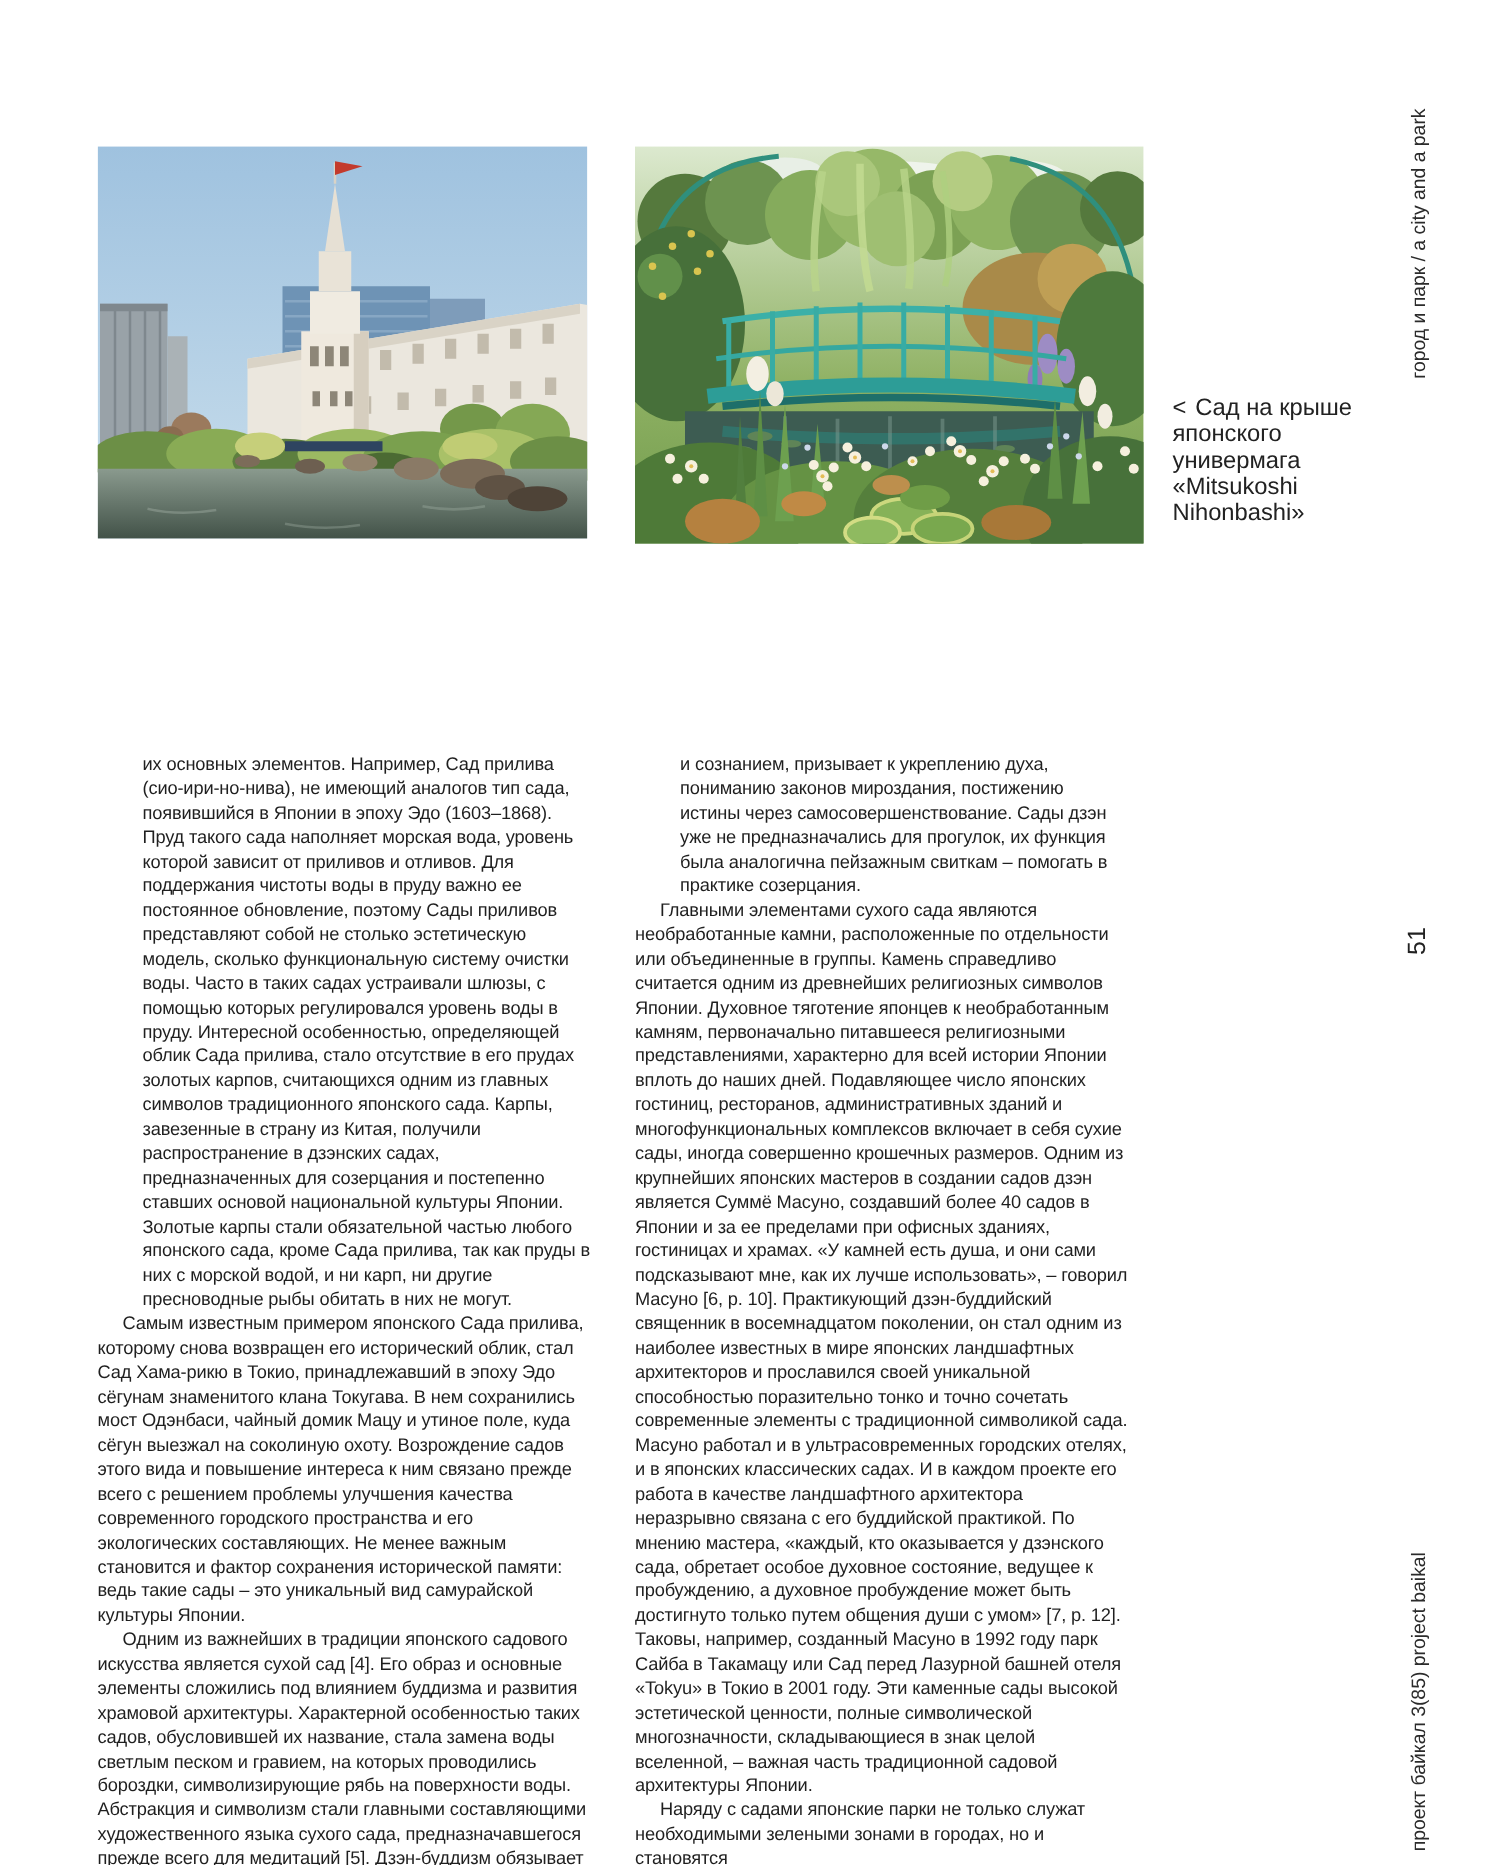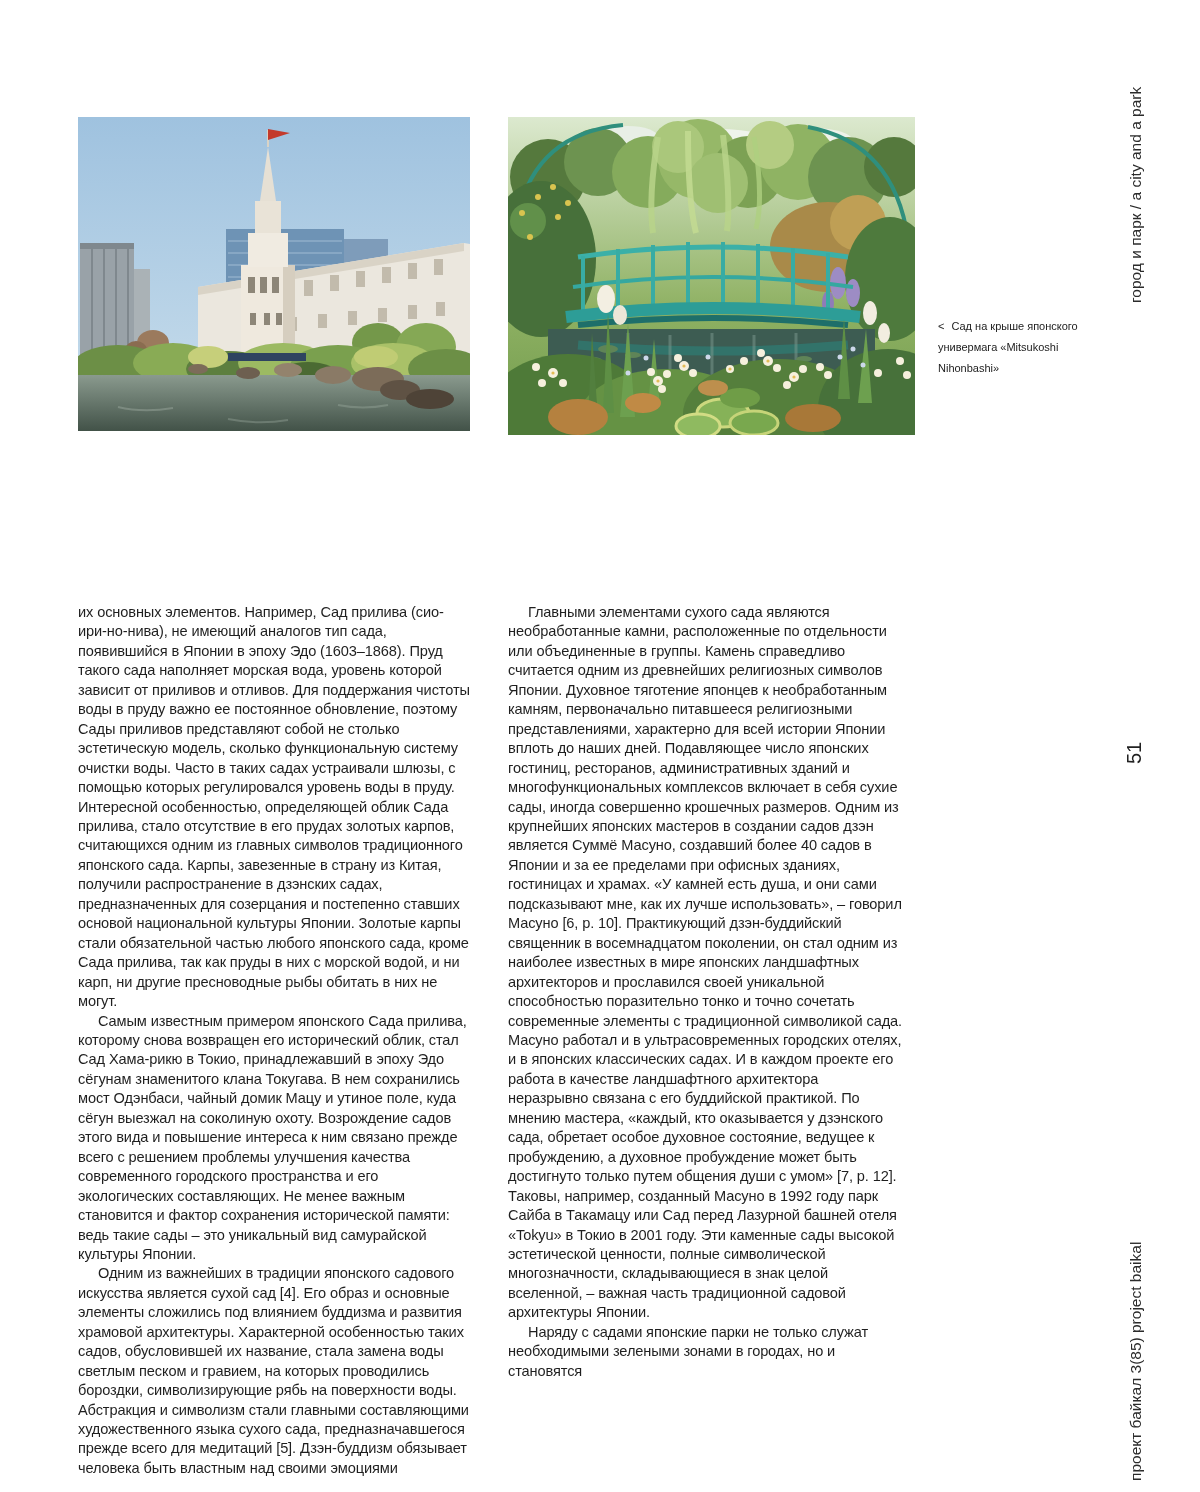--- a/index.html
+++ b/index.html
@@ -5,29 +5,29 @@
   html,body{margin:0;padding:0;background:#ffffff;}
   body{
     width:1200px;height:1492px;position:relative;overflow:hidden;
     font-family:"Liberation Sans",sans-serif;color:#1f1f1f;
   }
   .photo{position:absolute;overflow:hidden;}
   .photo svg{display:block;width:100%;height:100%;}
   #photo-left{left:78px;top:117px;width:392px;height:314px;}
   #photo-right{left:508px;top:117px;width:407px;height:318px;}
 
-  #captions{position:absolute;left:938px;top:316px;width:176px;font-size:11px;line-height:21px;color:#222;}
+  #captions{position:absolute;left:938px;top:316px;width:176px;font-size:19px;line-height:21px;color:#222;}
   .caption{margin:0 0 15px 0;}
   .caption .marker{display:inline-block;margin-right:7px;}
 
   .column{position:absolute;top:603px;width:394px;font-size:14.6px;line-height:19.45px;letter-spacing:-0.12px;text-align:left;color:#1f1f1f;}
   #col-left{left:78px;}
   #col-right{left:508px;}
   .column p{margin:0;text-indent:20px;}
-  .column p.cont{text-indent:0;}
+  .column p.cont{text-indent:0;margin-left:36px;}
 
   .vert{position:absolute;transform:rotate(-90deg);transform-origin:0 0;white-space:nowrap;color:#2b2b2b;}
   #section-vert{left:1127px;top:303px;font-size:15.5px;}
   #page-num{left:1123px;top:764px;font-size:20px;color:#222;}
   #journal-vert{left:1127px;top:1481px;font-size:15.5px;}
 </style>
 </head>
 <body>
 
 <div class="photo" id="photo-left">
@@ -287,19 +287,20 @@
   </p>
 </div>
 
 <div class="column" id="col-left">
   <p class="cont">их основных элементов. Например, Сад прилива (сио-ири-но-нива), не имеющий аналогов тип сада, появившийся в Японии в эпоху Эдо (1603–1868). Пруд такого сада наполняет морская вода, уровень которой зависит от приливов и отливов. Для поддержания чистоты воды в пруду важно ее постоянное обновление, поэтому Сады приливов представляют собой не столько эстетическую модель, сколько функциональную систему очистки воды. Часто в таких садах устраивали шлюзы, с помощью которых регулировался уровень воды в пруду. Интересной особенностью, определяющей облик Сада прилива, стало отсутствие в его прудах золотых карпов, считающихся одним из главных символов традиционного японского сада. Карпы, завезенные в страну из Китая, получили распространение в дзэнских садах, предназначенных для созерцания и постепенно ставших основой национальной культуры Японии. Золотые карпы стали обязательной частью любого японского сада, кроме Сада прилива, так как пруды в них с морской водой, и ни карп, ни другие пресноводные рыбы обитать в них не могут.</p>
   <p>Самым известным примером японского Сада прилива, которому снова возвращен его исторический облик, стал Сад Хама-рикю в Токио, принадлежавший в эпоху Эдо сёгунам знаменитого клана Токугава. В нем сохранились мост Одэнбаси, чайный домик Мацу и утиное поле, куда сёгун выезжал на соколиную охоту. Возрождение садов этого вида и повышение интереса к ним связано прежде всего с решением проблемы улучшения качества современного городского пространства и его экологических составляющих. Не менее важным становится и фактор сохранения исторической памяти: ведь такие сады – это уникальный вид самурайской культуры Японии.</p>
   <p>Одним из важнейших в традиции японского садового искусства является сухой сад [4]. Его образ и основные элементы сложились под влиянием буддизма и развития храмовой архитектуры. Характерной особенностью таких садов, обусловившей их название, стала замена воды светлым песком и гравием, на которых проводились бороздки, символизирующие рябь на поверхности воды. Абстракция и символизм стали главными составляющими художественного языка сухого сада, предназначавшегося прежде всего для медитаций [5]. Дзэн-буддизм обязывает человека быть властным над своими эмоциями</p>
 </div>
 
 <div class="column" id="col-right">
+  <p class="cont">и сознанием, призывает к укреплению духа, пониманию законов мироздания, постижению истины через самосовершенствование. Сады дзэн уже не предназначались для прогулок, их функция была аналогична пейзажным свиткам – помогать в практике созерцания.</p>
   <p>Главными элементами сухого сада являются необработанные камни, расположенные по отдельности или объединенные в группы. Камень справедливо считается одним из древнейших религиозных символов Японии. Духовное тяготение японцев к необработанным камням, первоначально питавшееся религиозными представлениями, характерно для всей истории Японии вплоть до наших дней. Подавляющее число японских гостиниц, ресторанов, административных зданий и многофункциональных комплексов включает в себя сухие сады, иногда совершенно крошечных размеров. Одним из крупнейших японских мастеров в создании садов дзэн является Суммё Масуно, создавший более 40 садов в Японии и за ее пределами при офисных зданиях, гостиницах и храмах. «У камней есть душа, и они сами подсказывают мне, как их лучше использовать», – говорил Масуно [6, p. 10]. Практикующий дзэн-буддийский священник в восемнадцатом поколении, он стал одним из наиболее известных в мире японских ландшафтных архитекторов и прославился своей уникальной способностью поразительно тонко и точно сочетать современные элементы с традиционной символикой сада. Масуно работал и в ультрасовременных городских отелях, и в японских классических садах. И в каждом проекте его работа в качестве ландшафтного архитектора неразрывно связана с его буддийской практикой. По мнению мастера, «каждый, кто оказывается у дзэнского сада, обретает особое духовное состояние, ведущее к пробуждению, а духовное пробуждение может быть достигнуто только путем общения души с умом» [7, p. 12]. Таковы, например, созданный Масуно в 1992 году парк Сайба в Такамацу или Сад перед Лазурной башней отеля «Tokyu» в Токио в 2001 году. Эти каменные сады высокой эстетической ценности, полные символической многозначности, складывающиеся в знак целой вселенной, – важная часть традиционной садовой архитектуры Японии.</p>
   <p>Наряду с садами японские парки не только служат необходимыми зелеными зонами в городах, но и становятся</p>
 </div>
 
 <div class="vert" id="section-vert">город и парк / a city and a park</div>
 <div class="vert" id="page-num">51</div>
 <div class="vert" id="journal-vert">проект байкал 3(85) project baikal</div>
 
 </body></html>

